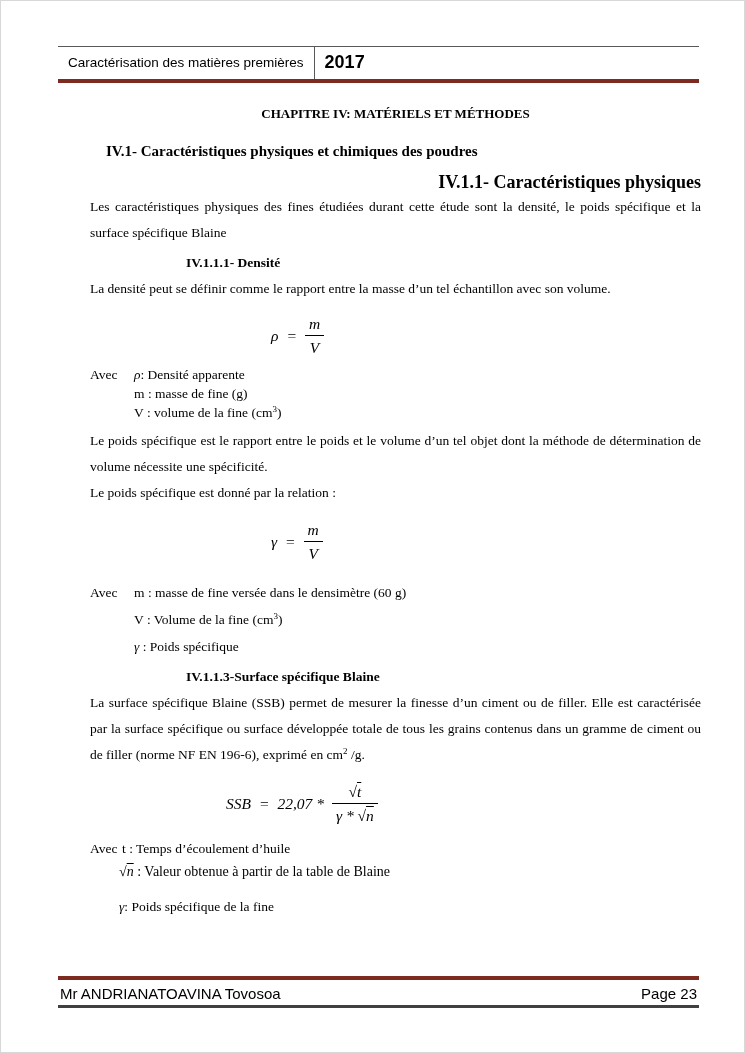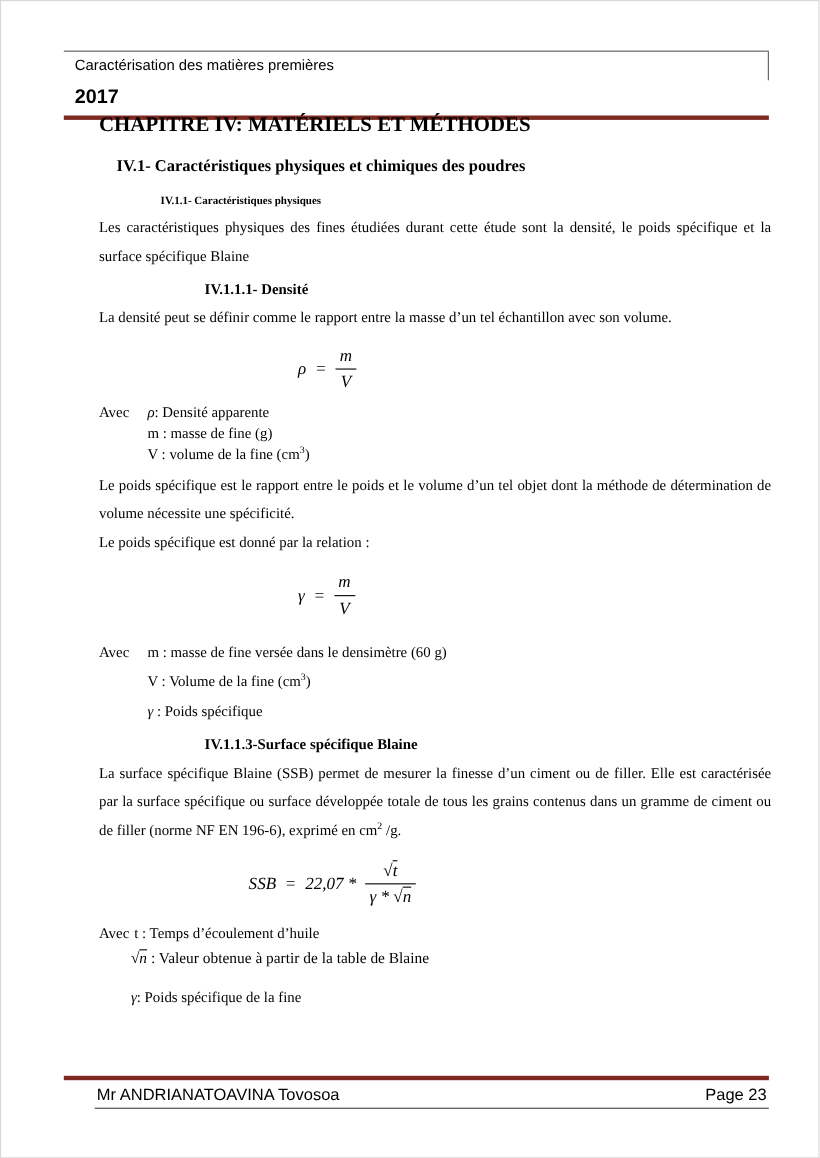--- a/index.html
+++ b/index.html
@@ -19,43 +19,43 @@
   
   .header {
     position: absolute;
     top: 45px; left: 57px; right: 45px;
     display: flex;
     align-items: stretch;
     border-top: 1px solid #595959;
     border-bottom: 4px solid var(--rule, #7d2b21);
     font-family: "Liberation Sans", sans-serif;
     font-size: 13.5px;
-    flex-direction: column;
   }
   .hcell { padding: 5px 10px 6px; white-space: nowrap; display: flex; align-items: center; }
   .hcell.left   { border-right: 1px solid #595959; }
   .hcell.center { border-right: 4px solid var(--rule, #7d2b21); flex: 1; justify-content: center; }
   .hcell.year   { font-weight: bold; font-size: 18px; padding: 5px 4px 6px 10px; }
 
   
   .content {
     position: absolute;
     top: 78px; left: 89px; width: 611px;
     font-family: "Liberation Serif", serif;
     font-size: 13.5px;
     line-height: 26px;
   }
   .chapter-title {
     margin: 23px 0 0;
+    text-align: center;
     font-weight: bold;
-    font-size: 19px;
+    font-size: 13px;
     line-height: 24px;
   }
   .h-iv1  { margin: 15px 0 12px 16px; font-weight: bold; font-size: 15px;   line-height: 20px; }
-  .h-iv11 { margin: 10px 0 0 56px; font-weight: bold; font-size: 10px;   line-height: 19px; }
+  .h-iv11 { margin: 10px 0 0 56px; font-weight: bold; font-size: 18px;   line-height: 19px; text-align: right; }
   .h-sub  { margin: 8px 0 0 96px;  font-weight: bold; font-size: 13.5px; line-height: 18px; }
 
   p { margin: 0; text-align: justify; }
   .p-intro    { margin-top: 2px; }
   .p-densite  { margin-top: 4px; }
   .p-poids    { margin-top: 6px; }
   .p-relation { margin-top: 0; text-align: left; }
   .p-ssb      { margin-top: 4px; }
 
   sup { font-size: 9px; line-height: 0; vertical-align: super; }
@@ -97,23 +97,22 @@
     position: absolute;
     left: 57px; right: 45px; bottom: 44px;
     font-family: "Liberation Sans", sans-serif;
   }
   .footer-rule { height: 4px; background: var(--rule, #7d2b21); }
   .footer-row {
     display: flex;
     justify-content: space-between;
     align-items: flex-end;
     padding: 5px 2px 3px;
-    border-bottom: 1px solid #404040;
+    border-bottom: 3px solid #404040;
     font-size: 15px;
-    margin-left: 28px;
   }
 </style>
 </head>
 <body>
 
 <div class="page">
 
   <div class="header">
     <div class="hcell left">Caractérisation des matières premières</div>
     <div class="hcell year">2017</div>

